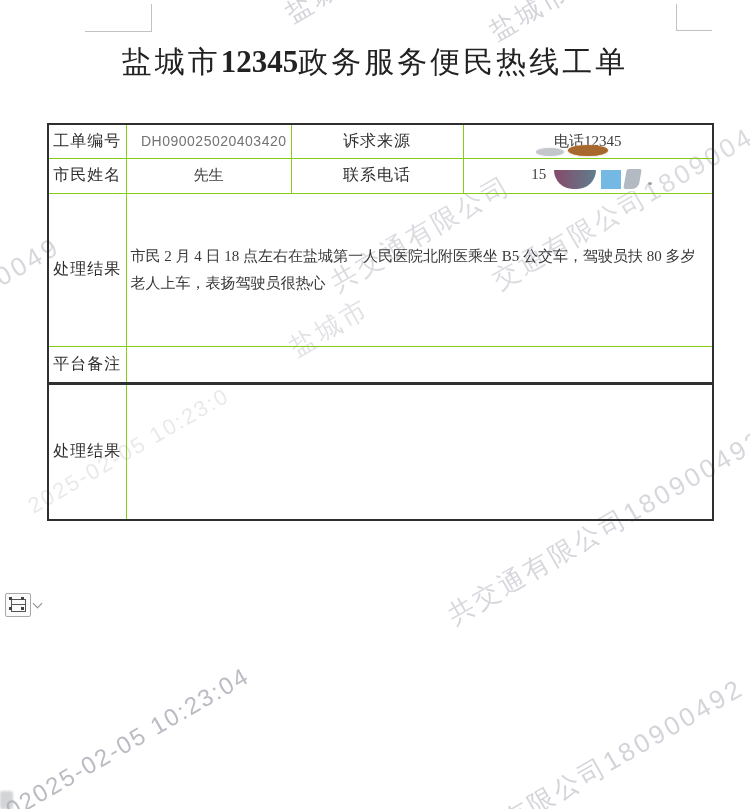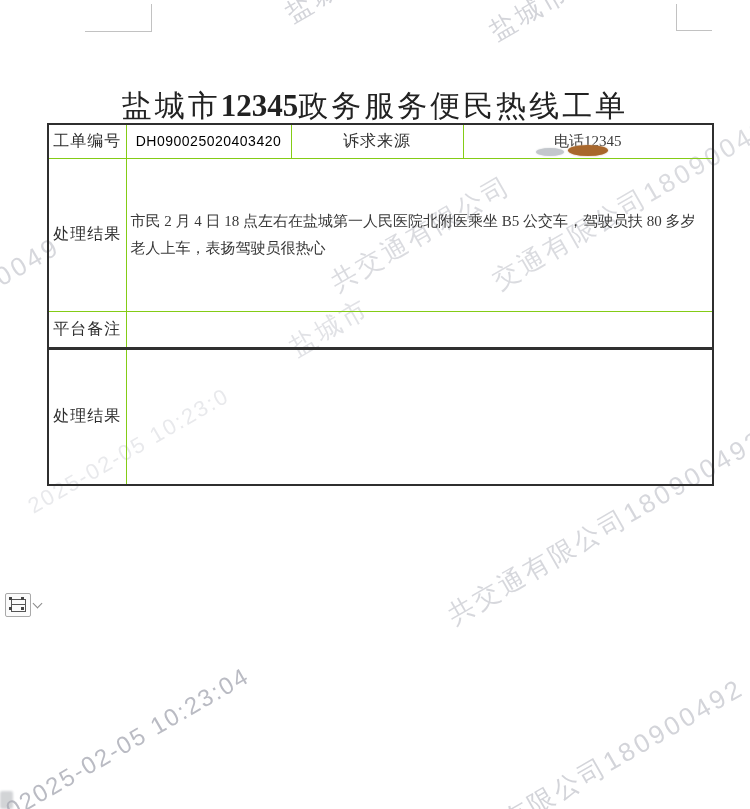--- a/index.html
+++ b/index.html
@@ -14,21 +14,21 @@
   
   .crop{position:absolute;background:#c2c2c2;}
   .crop.tl-h{left:85px;top:31px;width:67px;height:1px;}
   .crop.tl-v{left:151px;top:4px;width:1px;height:28px;}
   .crop.tr-v{left:676px;top:4px;width:1px;height:27px;}
   .crop.tr-h{left:676px;top:30px;width:36px;height:1px;}
   
   .title{
     position:absolute;left:0;top:42px;width:100%;
     text-align:center;font-size:30px;color:#222;
-    letter-spacing:3px;white-space:nowrap;margin-top:44px;
+    letter-spacing:3px;white-space:nowrap;
   }
   .title .num{font-weight:bold;letter-spacing:0;font-size:31px;}
   
   .wm{
     position:absolute;
     font-family:"Liberation Sans", sans-serif;
     font-size:26px;letter-spacing:3px;white-space:nowrap;
     color:#b6b8c1;opacity:.6;
     transform:rotate(-30deg);transform-origin:0 50%;
     pointer-events:none;z-index:1;
@@ -55,23 +55,23 @@
     vertical-align:middle;
     overflow:hidden;
   }
   table.form{border:2px solid #2f2f2f;}
   tr.thick-top td{border-top:3px solid #303030;}
   td.lab{
     text-align:center;font-size:16px;color:#2e2e2e;letter-spacing:1px;
   }
   td.val{text-align:center;font-size:15px;color:#3c3c3c;}
   td.num{
-    text-align:center;
+    text-align:right;
     font-family:"Liberation Sans", sans-serif;
-    font-size:14px;color:#000000;letter-spacing:.5px;
+    font-size:14px;color:#737373;letter-spacing:.5px;
   }
   td.txt{
     text-align:left;font-size:15px;color:#383838;
     padding:4px 9px;line-height:1.75;white-space:pre-wrap;
   }
   
   .cell-rel{position:relative;margin-left:16px;}
   .smudge{position:absolute;border-radius:50%;z-index:3;}
   .smudge.gray{left:72px;top:23px;width:28px;height:8px;background:#c3c7cc;box-shadow:0 0 2px #d8dadd;}
   .smudge.orange{left:104px;top:20px;width:40px;height:11px;background:#a8672c;box-shadow:0 0 2px #d0b090;}
@@ -161,20 +161,28 @@
       <td class="lab">工单编号</td>
       <td class="num">DH090025020403420</td>
       <td class="lab">诉求来源</td>
       <td class="val cell-rel">
         <span>电话12345</span>
         <span class="smudge gray"></span>
         <span class="smudge orange"></span>
       </td>
     </tr>
 
+    <tr style="height:33px">
+      <td class="lab">市民姓名</td>
+      <td class="val">先生</td>
+      <td class="lab">联系电话</td>
+      <td class="val">
+        <span>15</span><span class="sticker"><span class="sh sh1"></span><span class="sh sh2"></span><span class="sh sh3"></span><span class="dot"></span></span>
+      </td>
+    </tr>
 
 
 
 
 
     <tr style="height:153px">
       <td class="lab">处理结果</td>
       <td class="txt" colspan="3">市民 2 月 4 日 18 点左右在盐城第一人民医院北附医乘坐 B5 公交车，驾驶员扶 80 多岁老人上车，表扬驾驶员很热心</td>
     </tr>
 

